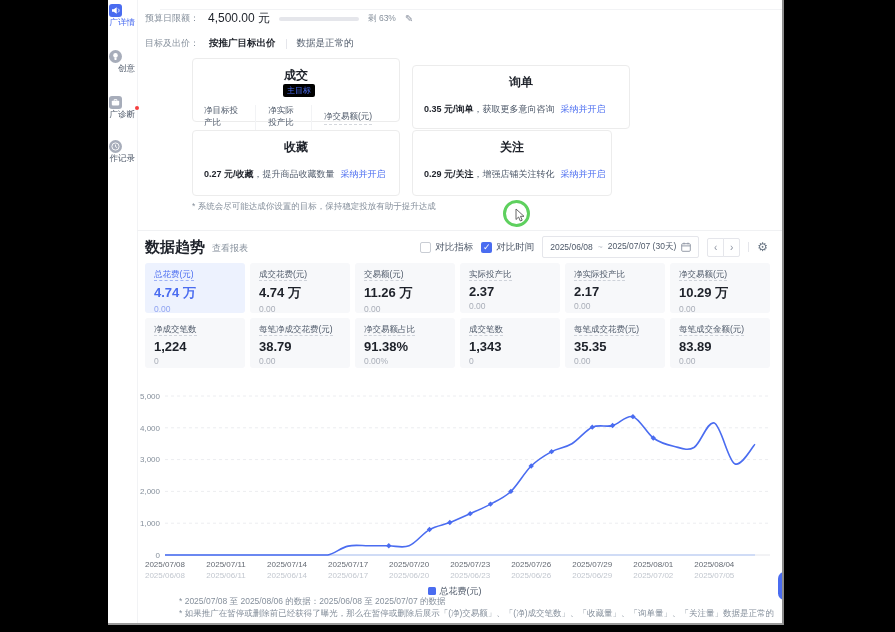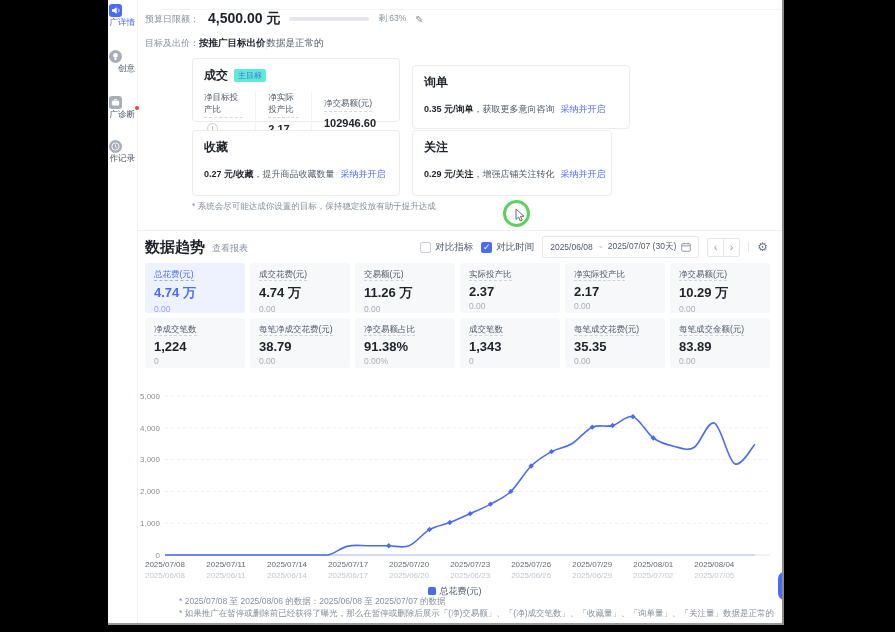--- a/index.html
+++ b/index.html
@@ -13,33 +13,33 @@
   .side-item{position:absolute;left:0;width:28px;cursor:pointer;}
   .side-icon{position:absolute;left:1px;top:0;width:13px;height:13px;}
   .side-label{position:absolute;top:14px;right:1px;font-size:8.5px;line-height:10px;color:#4e5969;white-space:nowrap;}
   .side-label.active{color:#4a6cf0;}
   .red-dot{position:absolute;right:-4px;top:-3px;width:4px;height:4px;border-radius:50%;background:#f53f3f;}
 
   
   .hairline{position:absolute;left:52px;right:0;top:9px;height:1px;background:#f2f3f5;}
   .flex-row{position:absolute;display:flex;align-items:center;white-space:nowrap;}
   .lbl{font-size:9px;color:#86909c;}
-  .budget-value{font-size:14px;font-weight:bold;color:#1d2129;}
+  .budget-value{font-size:12px;font-weight:normal;color:#1d2129;}
   .bar-track{width:80px;height:4px;border-radius:2px;background:#e5e6eb;overflow:hidden;}
   .bar-fill{height:4px;border-radius:2px;background:#7e9cf6;}
   .remain{font-size:8.5px;color:#86909c;}
   .pencil{font-size:10px;color:#8a919f;cursor:pointer;}
   .tab-active{font-size:9.5px;color:#1d2129;font-weight:bold;cursor:pointer;}
   .tab{font-size:9.5px;color:#4e5969;cursor:pointer;}
   .vsep{width:1px;height:10px;background:#e5e6eb;}
 
   
   .gcard{position:absolute;border:1px solid #ececec;border-radius:4px;background:#fff;box-sizing:border-box;padding:8px 11px;}
-  .gtitle{font-size:12px;font-weight:bold;color:#1d2129;display:flex;align-items:center;}
-  .badge{font-size:8px;font-weight:normal;color:#4a6cf0;background:#5eead4;border-radius:2px;padding:1px 4px;margin-left:6px;}
+  .gtitle{font-size:12px;font-weight:bold;color:#1d2129;display:flex;align-items:center;flex-direction:column;}
+  .badge{font-size:8px;font-weight:normal;color:#4a6cf0;background:#000000;border-radius:2px;padding:1px 4px;margin-left:6px;}
   .stats{display:flex;margin-top:8px;}
   .stat{padding:0 12px;}
   .stat:first-child{padding-left:0;}
   .stat + .stat{border-left:1px solid #f2f3f5;}
   .s-label{font-size:8.5px;color:#4e5969;border-bottom:1px dashed #d5d8dd;padding-bottom:1px;display:inline-block;}
   .s-value{font-size:11px;font-weight:bold;color:#1d2129;margin-top:5px;}
   .info-i{display:inline-flex;align-items:center;justify-content:center;width:9px;height:9px;border:1px solid #c9cdd4;
           border-radius:50%;font-size:7px;color:#86909c;margin-left:3px;vertical-align:1px;}
   .gdesc{margin-top:12px;font-size:9px;color:#4e5969;white-space:nowrap;}
   .gdesc b{color:#1d2129;}
@@ -140,21 +140,21 @@
     <div class="flex-row" style="left:37px;top:10px;gap:9px;">
       <span class="lbl">预算日限额：</span>
       <span class="budget-value">4,500.00 元</span>
       <span class="bar-track">
         <span class="bar-fill" id="budget-fill" style="width: 63%;"></span>
       </span>
       <span class="remain">剩 63%</span>
       <span class="pencil">✎</span>
     </div>
 
-    <div class="flex-row" style="left:37px;top:37px;">
+    <div class="flex-row" style="left:37px;top:37px;gap:10px;">
       <span class="lbl">目标及出价：</span>
       <span class="tab-active">按推广目标出价</span>
       <span class="vsep"></span>
       <span class="tab">数据是正常的</span>
     </div>
 
     <div class="gcard" style="left:84px;top:58px;width:208px;height:64px;">
       <div class="gtitle">
         <span>成交</span>
         <span class="badge">主目标</span>

